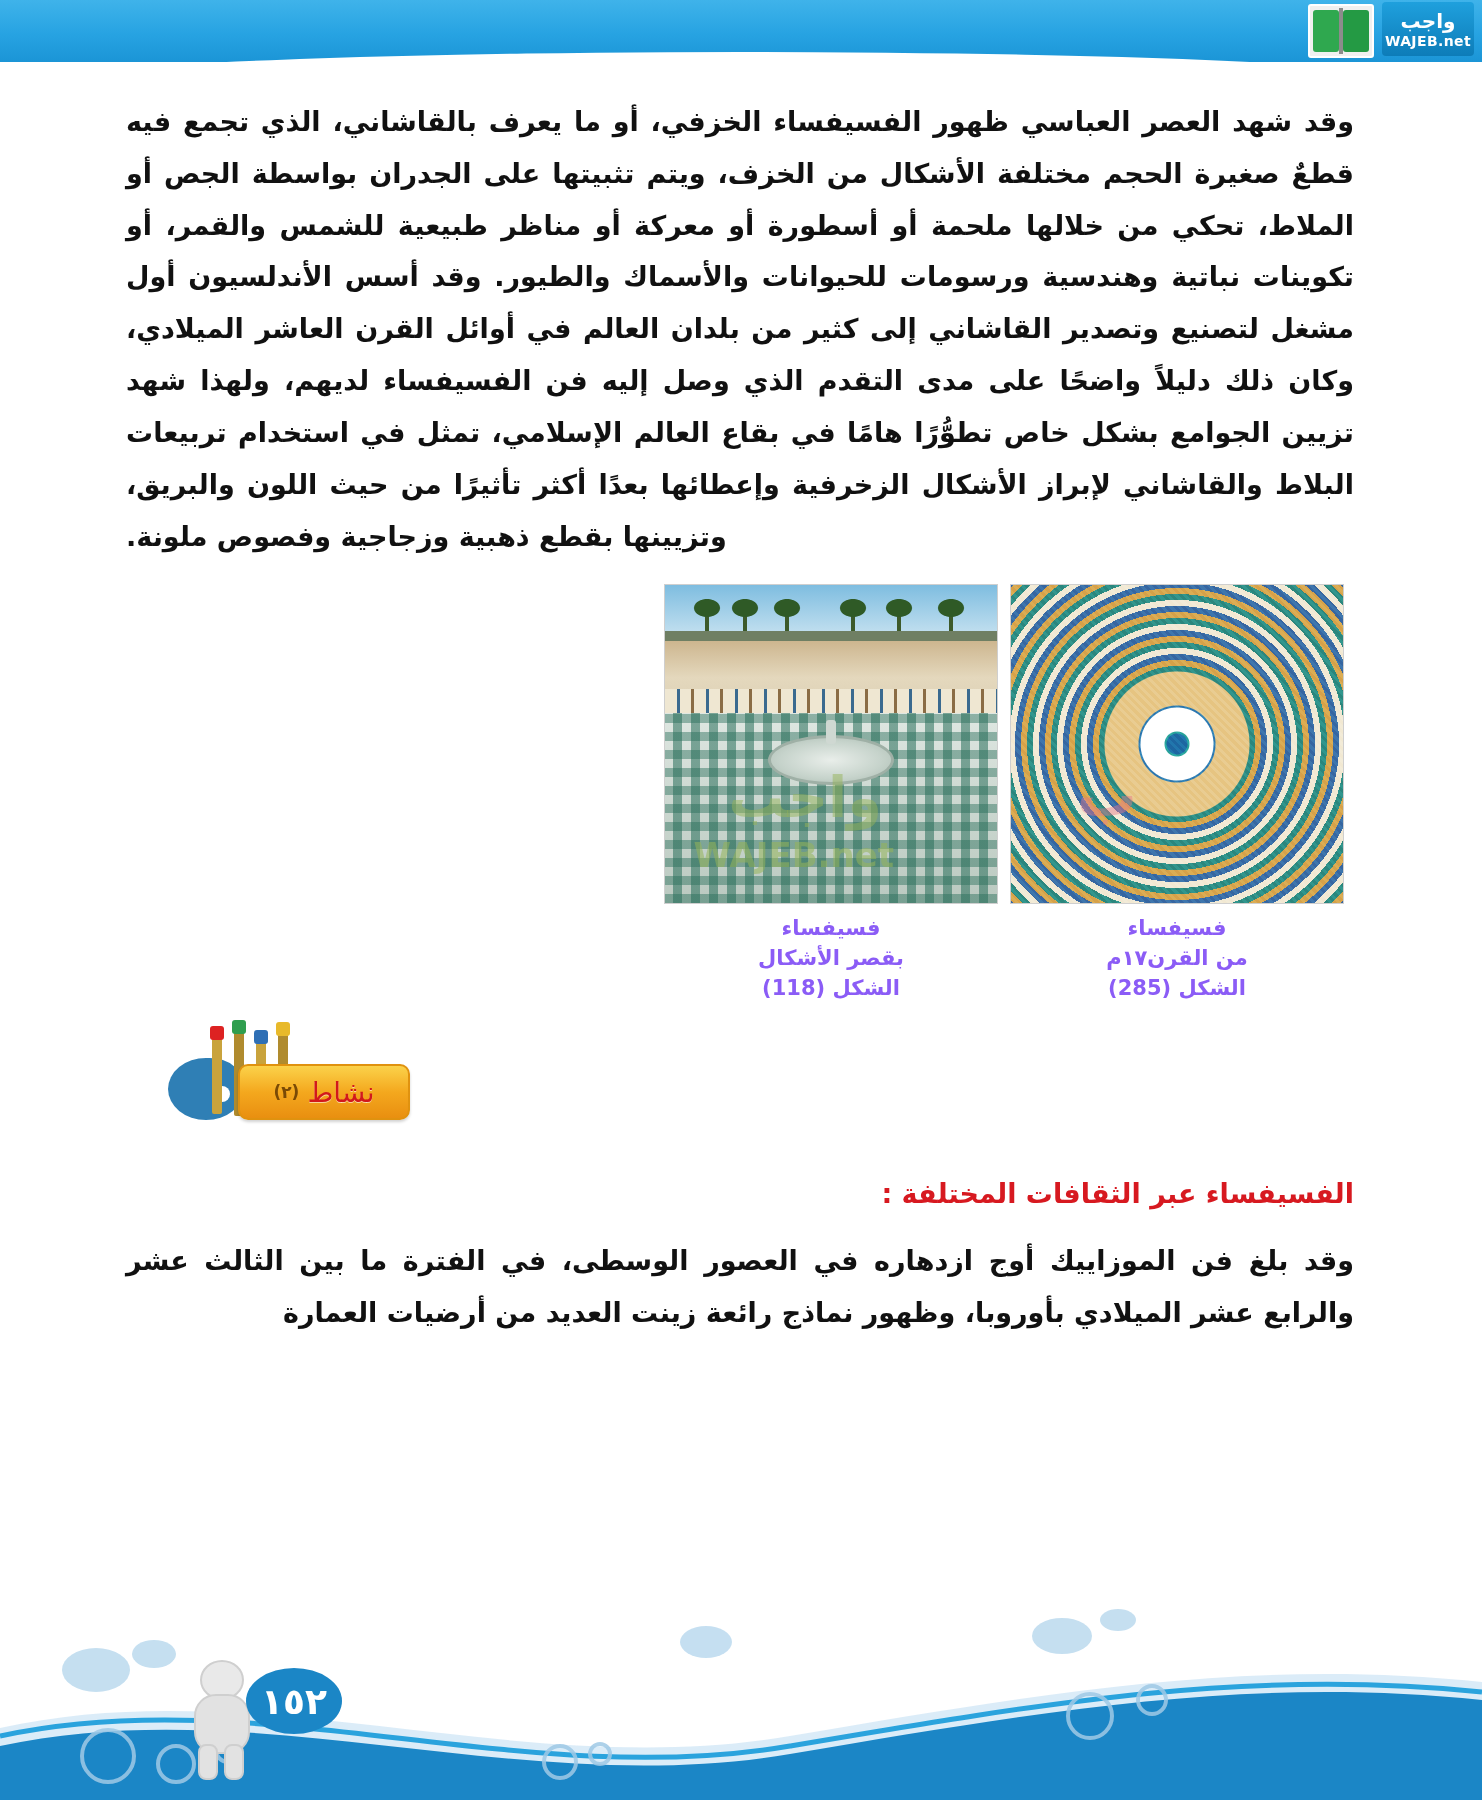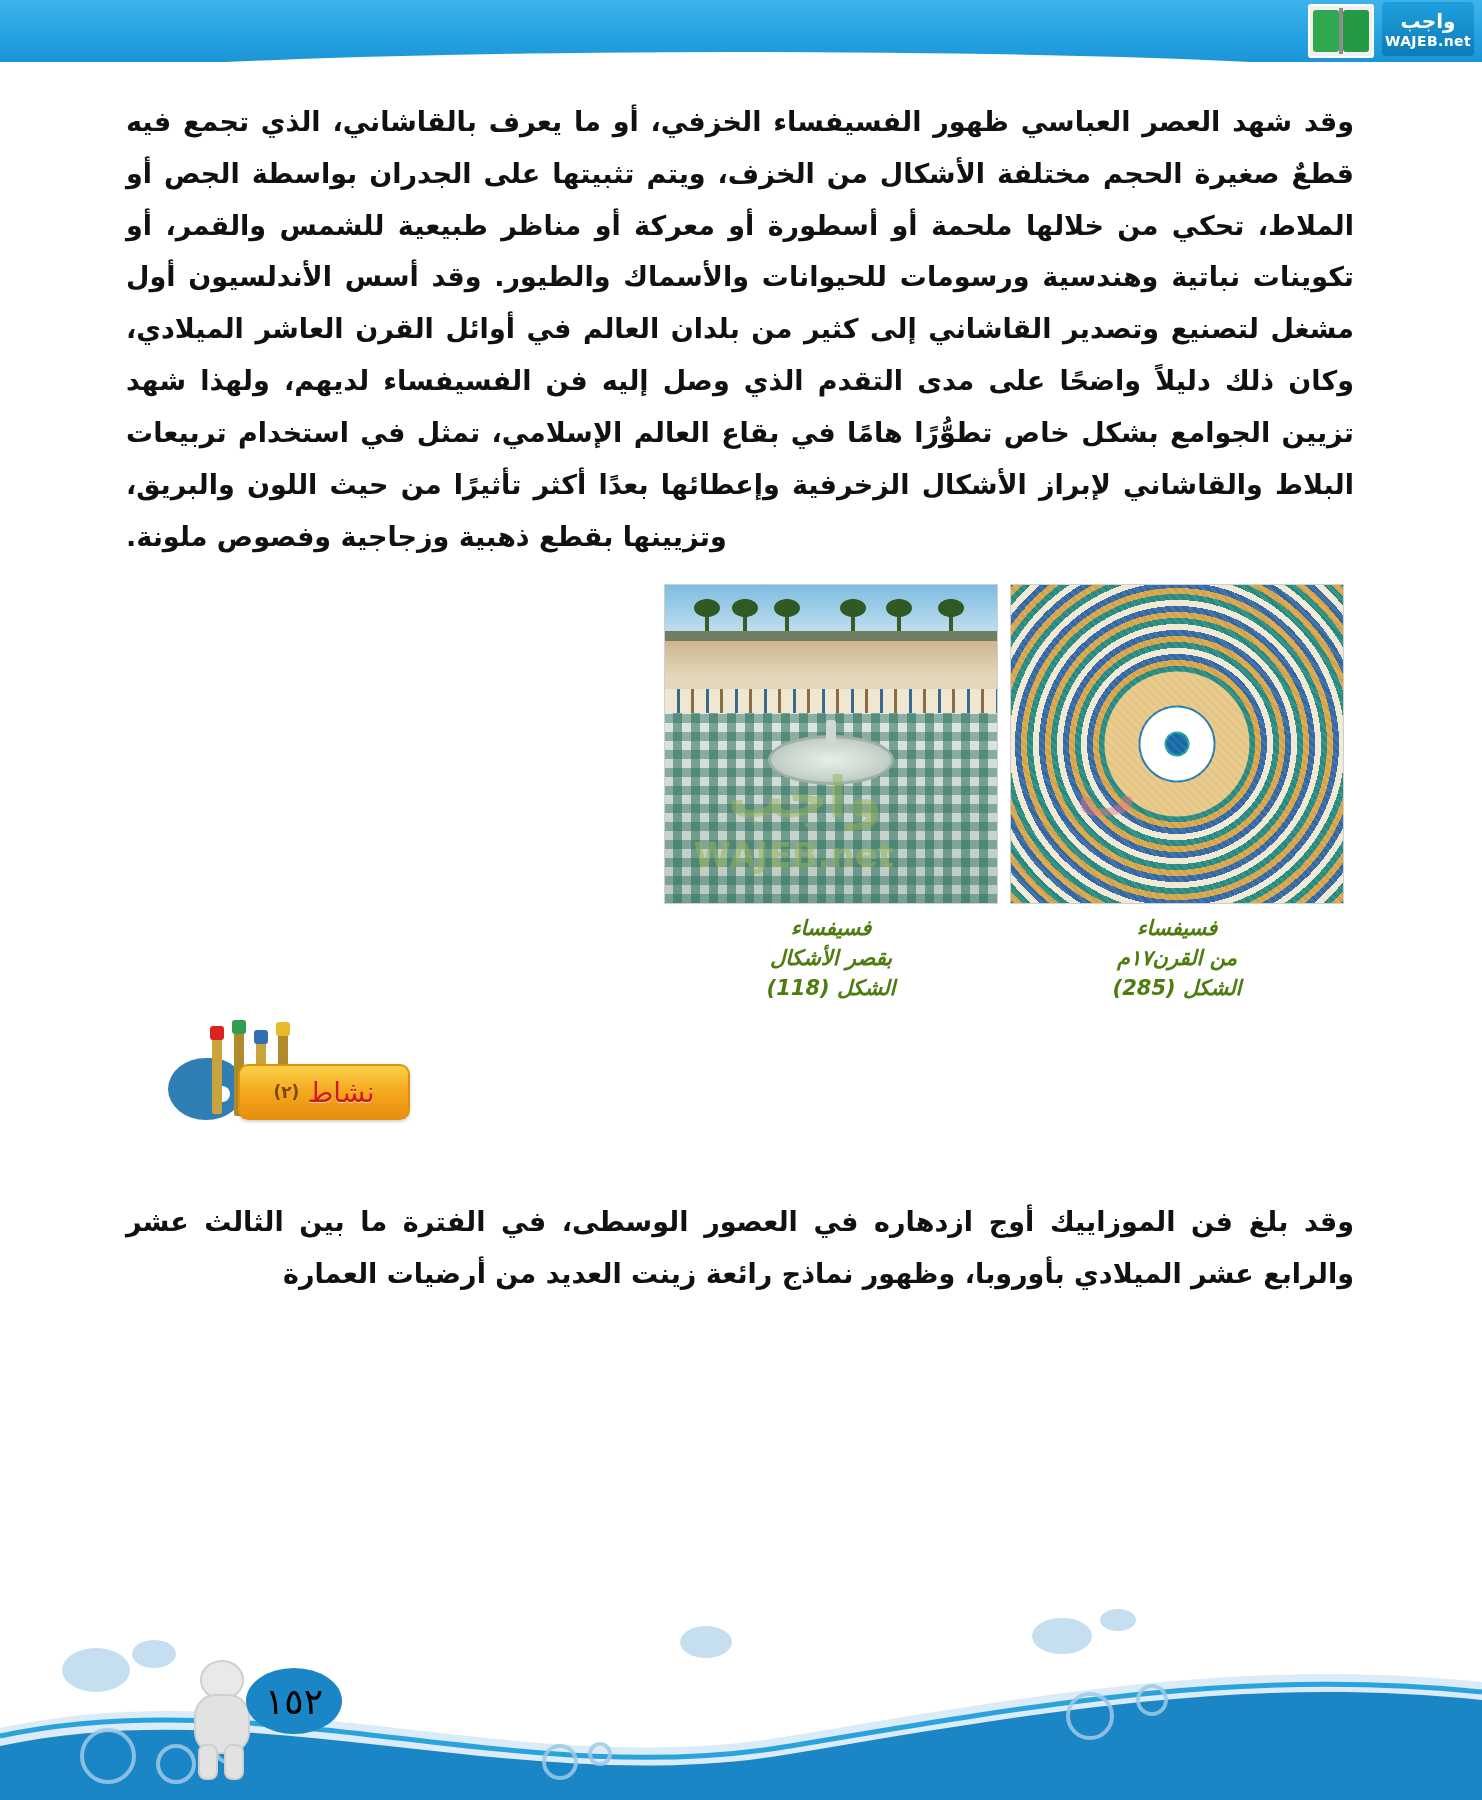--- a/index.html
+++ b/index.html
@@ -228,23 +228,22 @@
     top: 760px; right: 345px;
     font-size: 60px;
     color: rgba(231,120,140,.45);
   }
 
   .fig-caption {
     margin-top: 10px;
     text-align: center;
     font-size: 21px;
     font-weight: bold;
-    color: #4d7c0f;
+    color: #8b5cf6;
     line-height: 1.42;
-    font-style: italic;
   }
 
   
   .activity {
     position: relative;
     margin-top: 6px;
     height: 150px;
   }
   .activity-text {
     position: absolute;
@@ -342,23 +341,23 @@
     overflow: hidden;
   }
   .page-number {
     position: absolute;
     bottom: 66px;
     left: 246px;
     width: 96px;
     height: 66px;
     background: #1b86c6;
     border-radius: 50%;
-    color: #000000;
+    color: #ffffff;
     font-size: 36px;
-    font-weight: normal;
+    font-weight: bold;
     display: flex;
     align-items: center;
     justify-content: center;
     letter-spacing: 2px;
   }
   .mascot {
     position: absolute;
     bottom: 20px;
     left: 186px;
     width: 68px;
@@ -460,20 +459,21 @@
       <div class="brush b4">
           <div class="tip"></div>
         </div>
       <div class="badge-plate">
         <span class="label">نشاط</span>
         <span class="num">(٢)</span>
       </div>
     </div>
   </div>
 
+  <div class="section-heading">الفسيفساء عبر الثقافات المختلفة :</div>
 
   <p class="body-text" style="margin-top:26px;">وقد بلغ فن الموزاييك أوج ازدهاره في العصور الوسطى، في الفترة ما بين الثالث عشر والرابع عشر الميلادي بأوروبا، وظهور نماذج رائعة زينت العديد من أرضيات العمارة</p>
 </div>
 
 <div class="watermark wm-arabic">واجب</div>
 <div class="watermark wm-latin">WAJEB.net</div>
 <div class="watermark wm-pink">ب</div>
 
 <div class="footer-wave">
   <svg width="1482" height="250" viewBox="0 0 1482 250" xmlns="http://www.w3.org/2000/svg">

